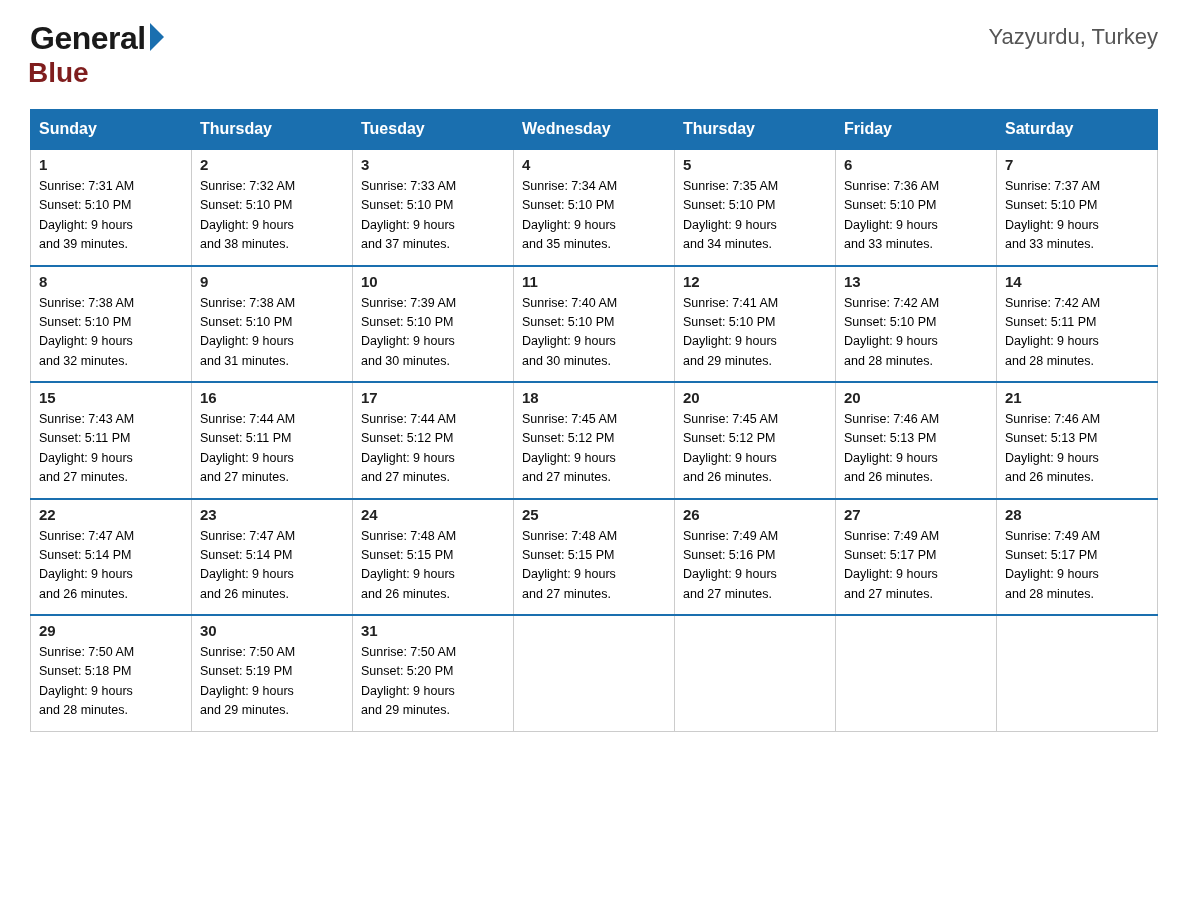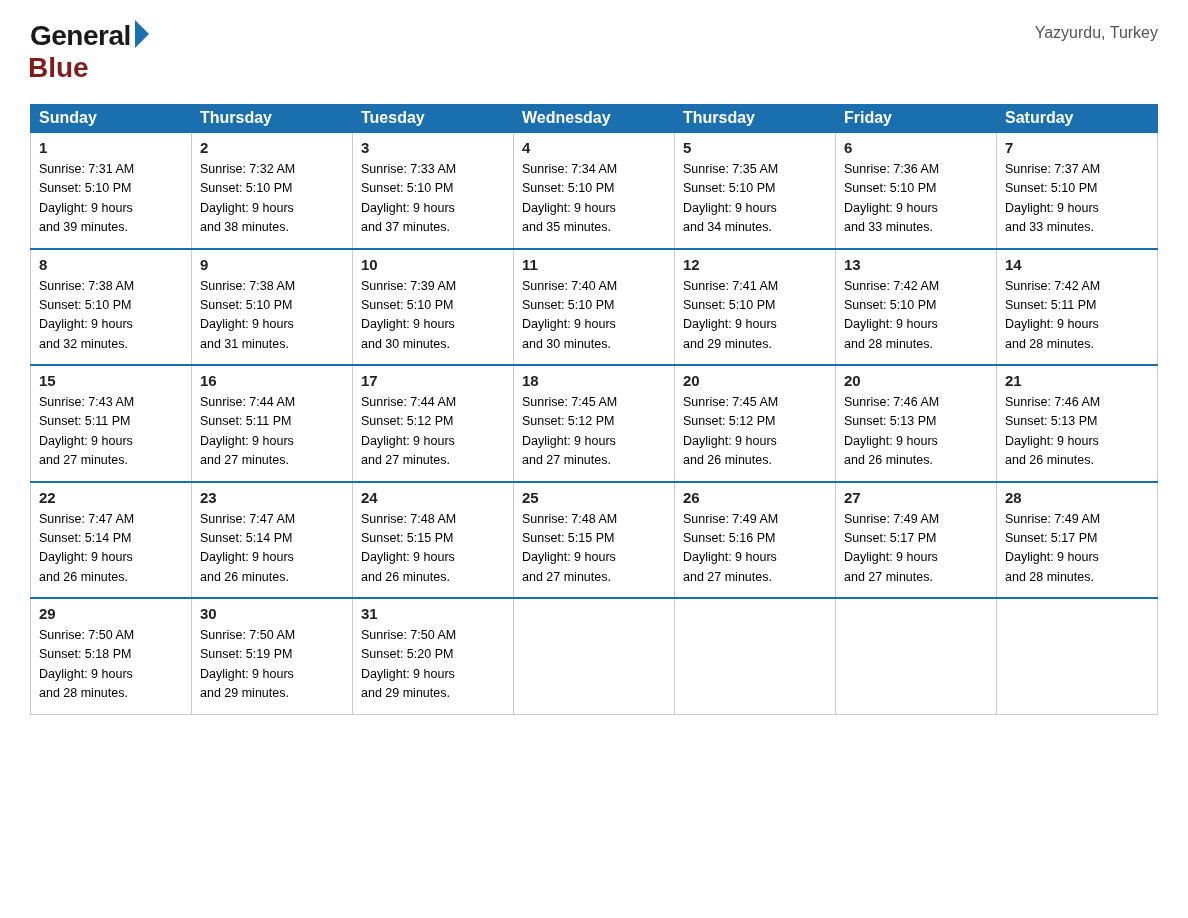--- a/index.html
+++ b/index.html
@@ -18,21 +18,21 @@
     }
     #logo {
       display: flex;
       flex-direction: column;
     }
     .logo-top {
       display: flex;
       align-items: center;
     }
     .logo-general {
-      font-size: 28px;
+      font-size: 32px;
       font-weight: bold;
       color: #1a1a1a;
       letter-spacing: -0.5px;
     }
     .logo-triangle {
       width: 0;
       height: 0;
       border-left: 14px solid #1a6faf;
       border-top: 14px solid transparent;
       border-bottom: 14px solid transparent;
@@ -48,35 +48,35 @@
     #title-area {
       text-align: right;
     }
     #month-title {
       font-size: 52px;
       font-weight: bold;
       color: #1a1a1a;
       line-height: 1.1;
     }
     #location {
-      font-size: 16px;
+      font-size: 22px;
       color: #555;
       margin-top: 4px;
     }
     #calendar {
       width: 100%;
       border-collapse: collapse;
       border: 1px solid #aaa;
     }
     #calendar thead th {
       background-color: #1a6faf;
       color: #fff;
       font-size: 16px;
       font-weight: bold;
-      padding: 4px 8px;
+      padding: 10px 8px;
       text-align: left;
       border: 1px solid #1a6faf;
     }
     #calendar tbody td {
       vertical-align: top;
       padding: 6px 8px 10px 8px;
       border: 1px solid #ccc;
       font-size: 13px;
       color: #222;
       min-width: 130px;

